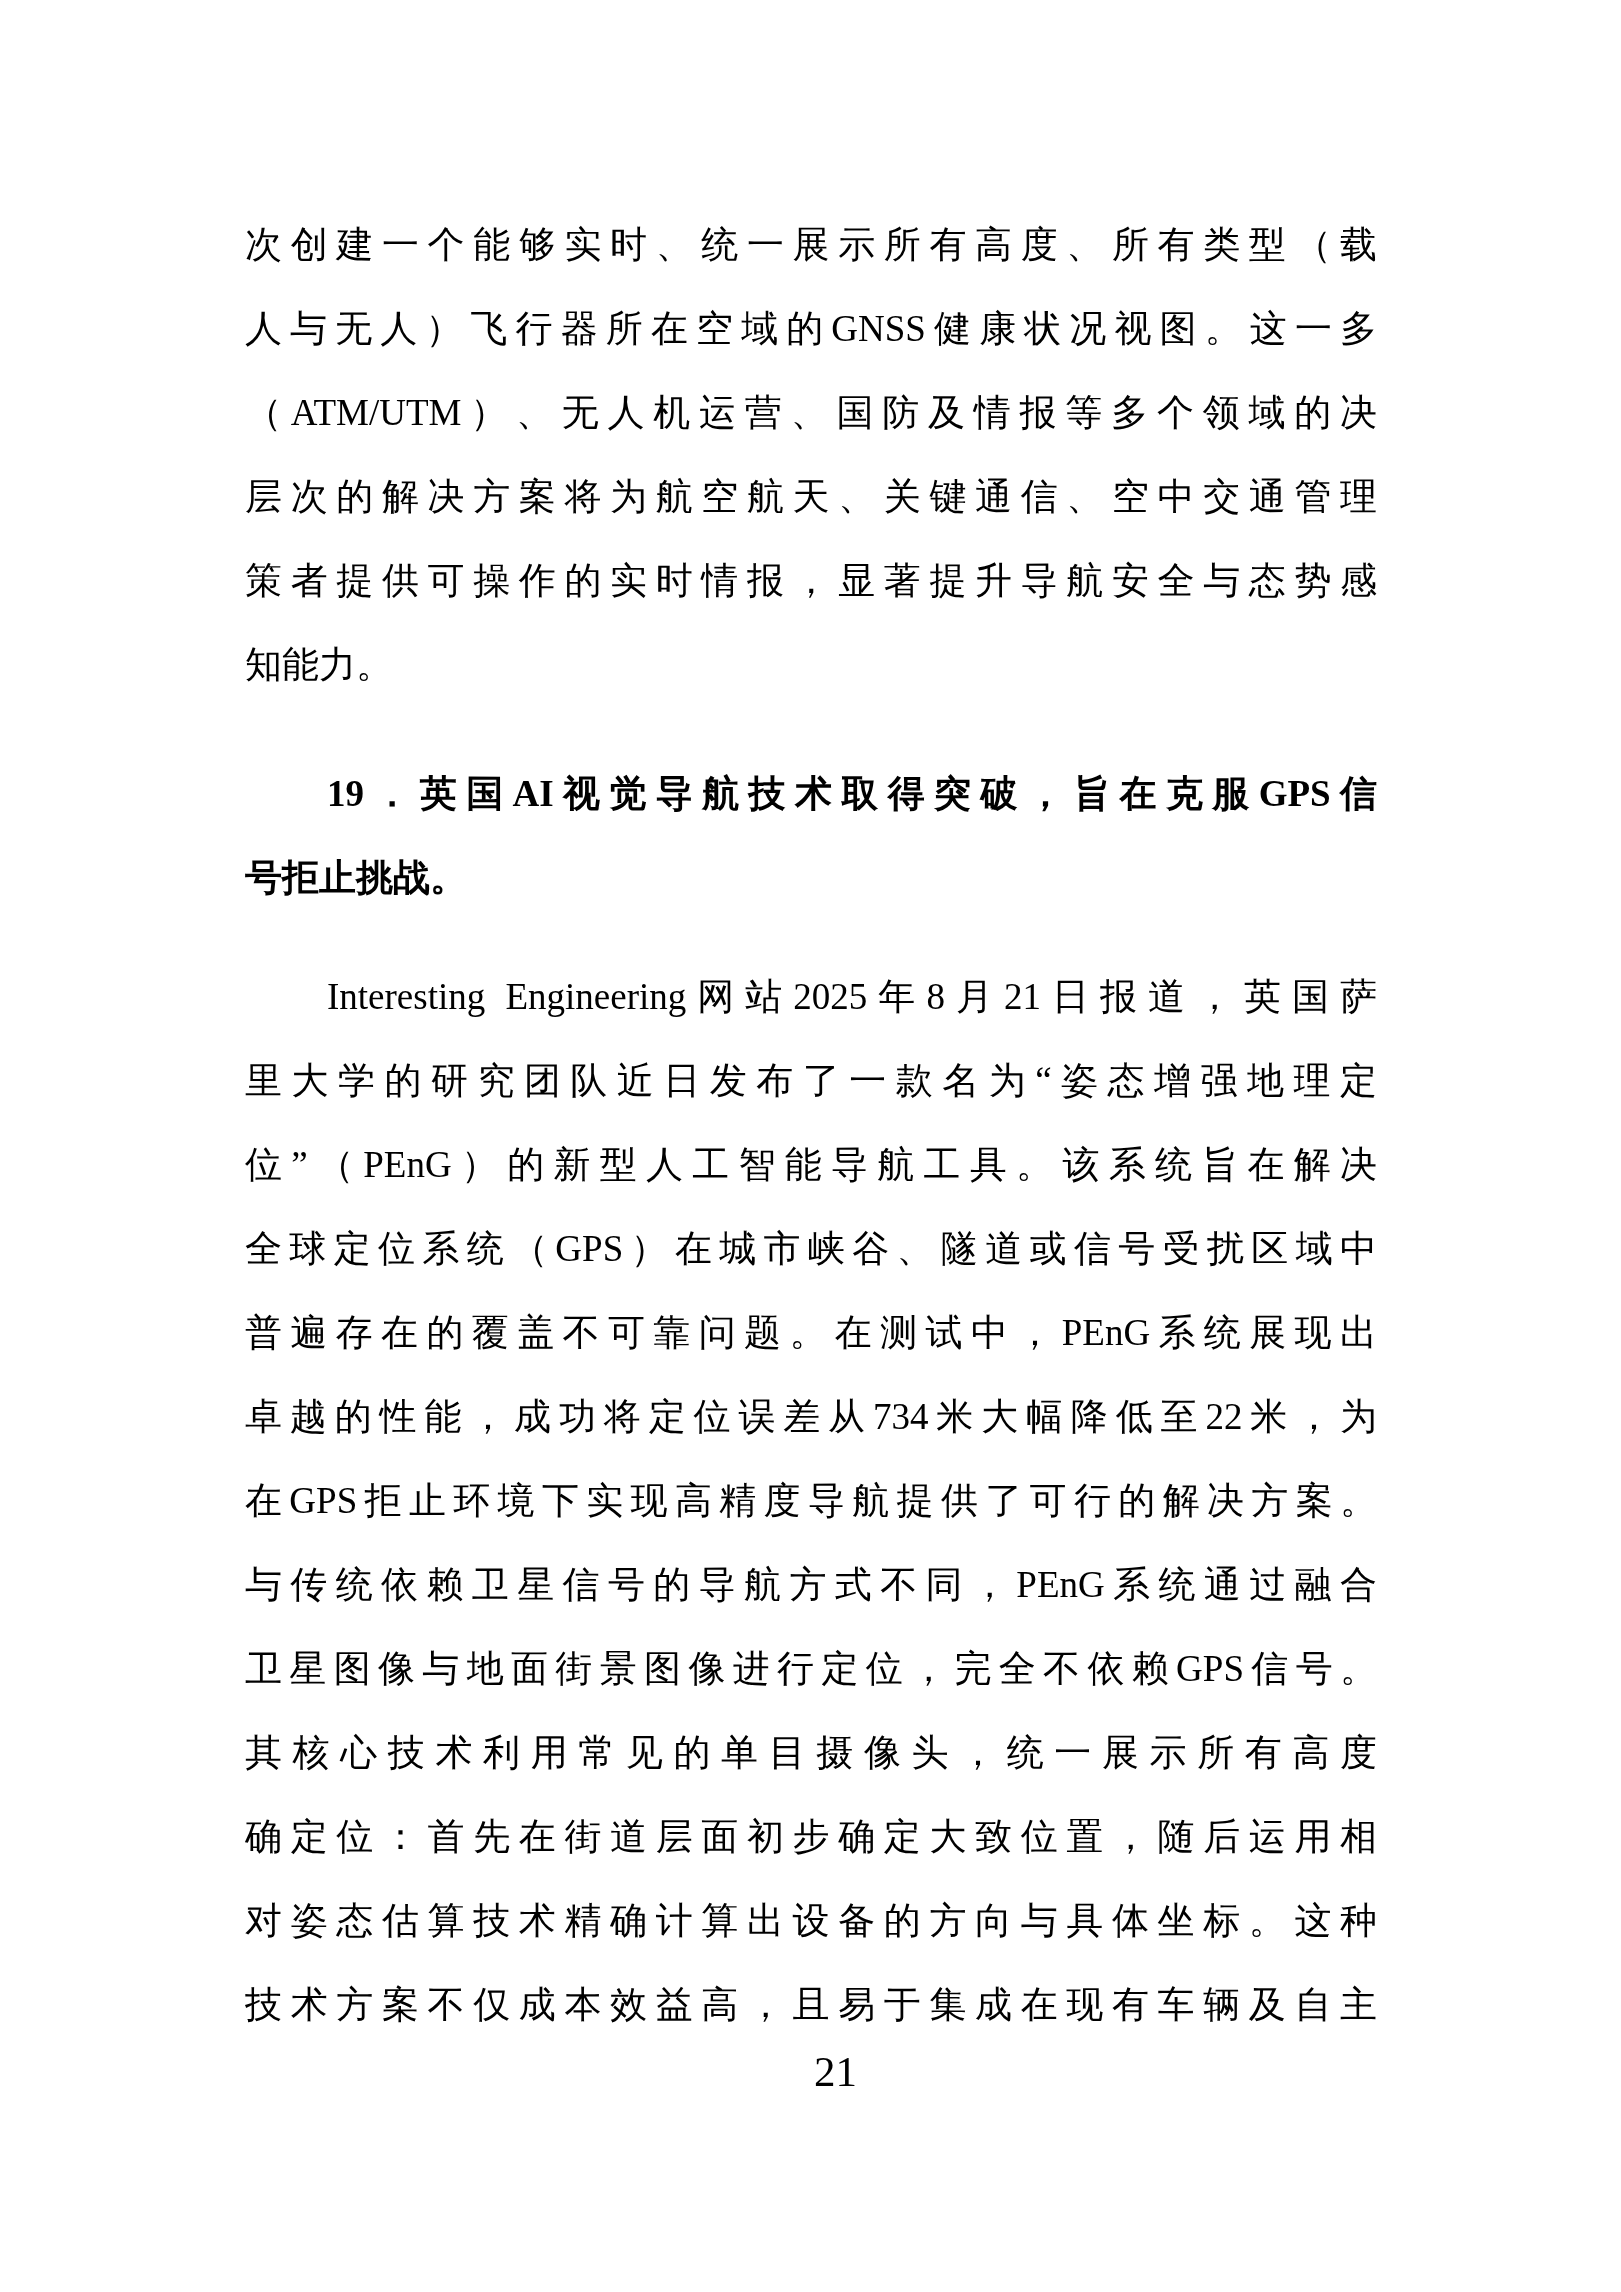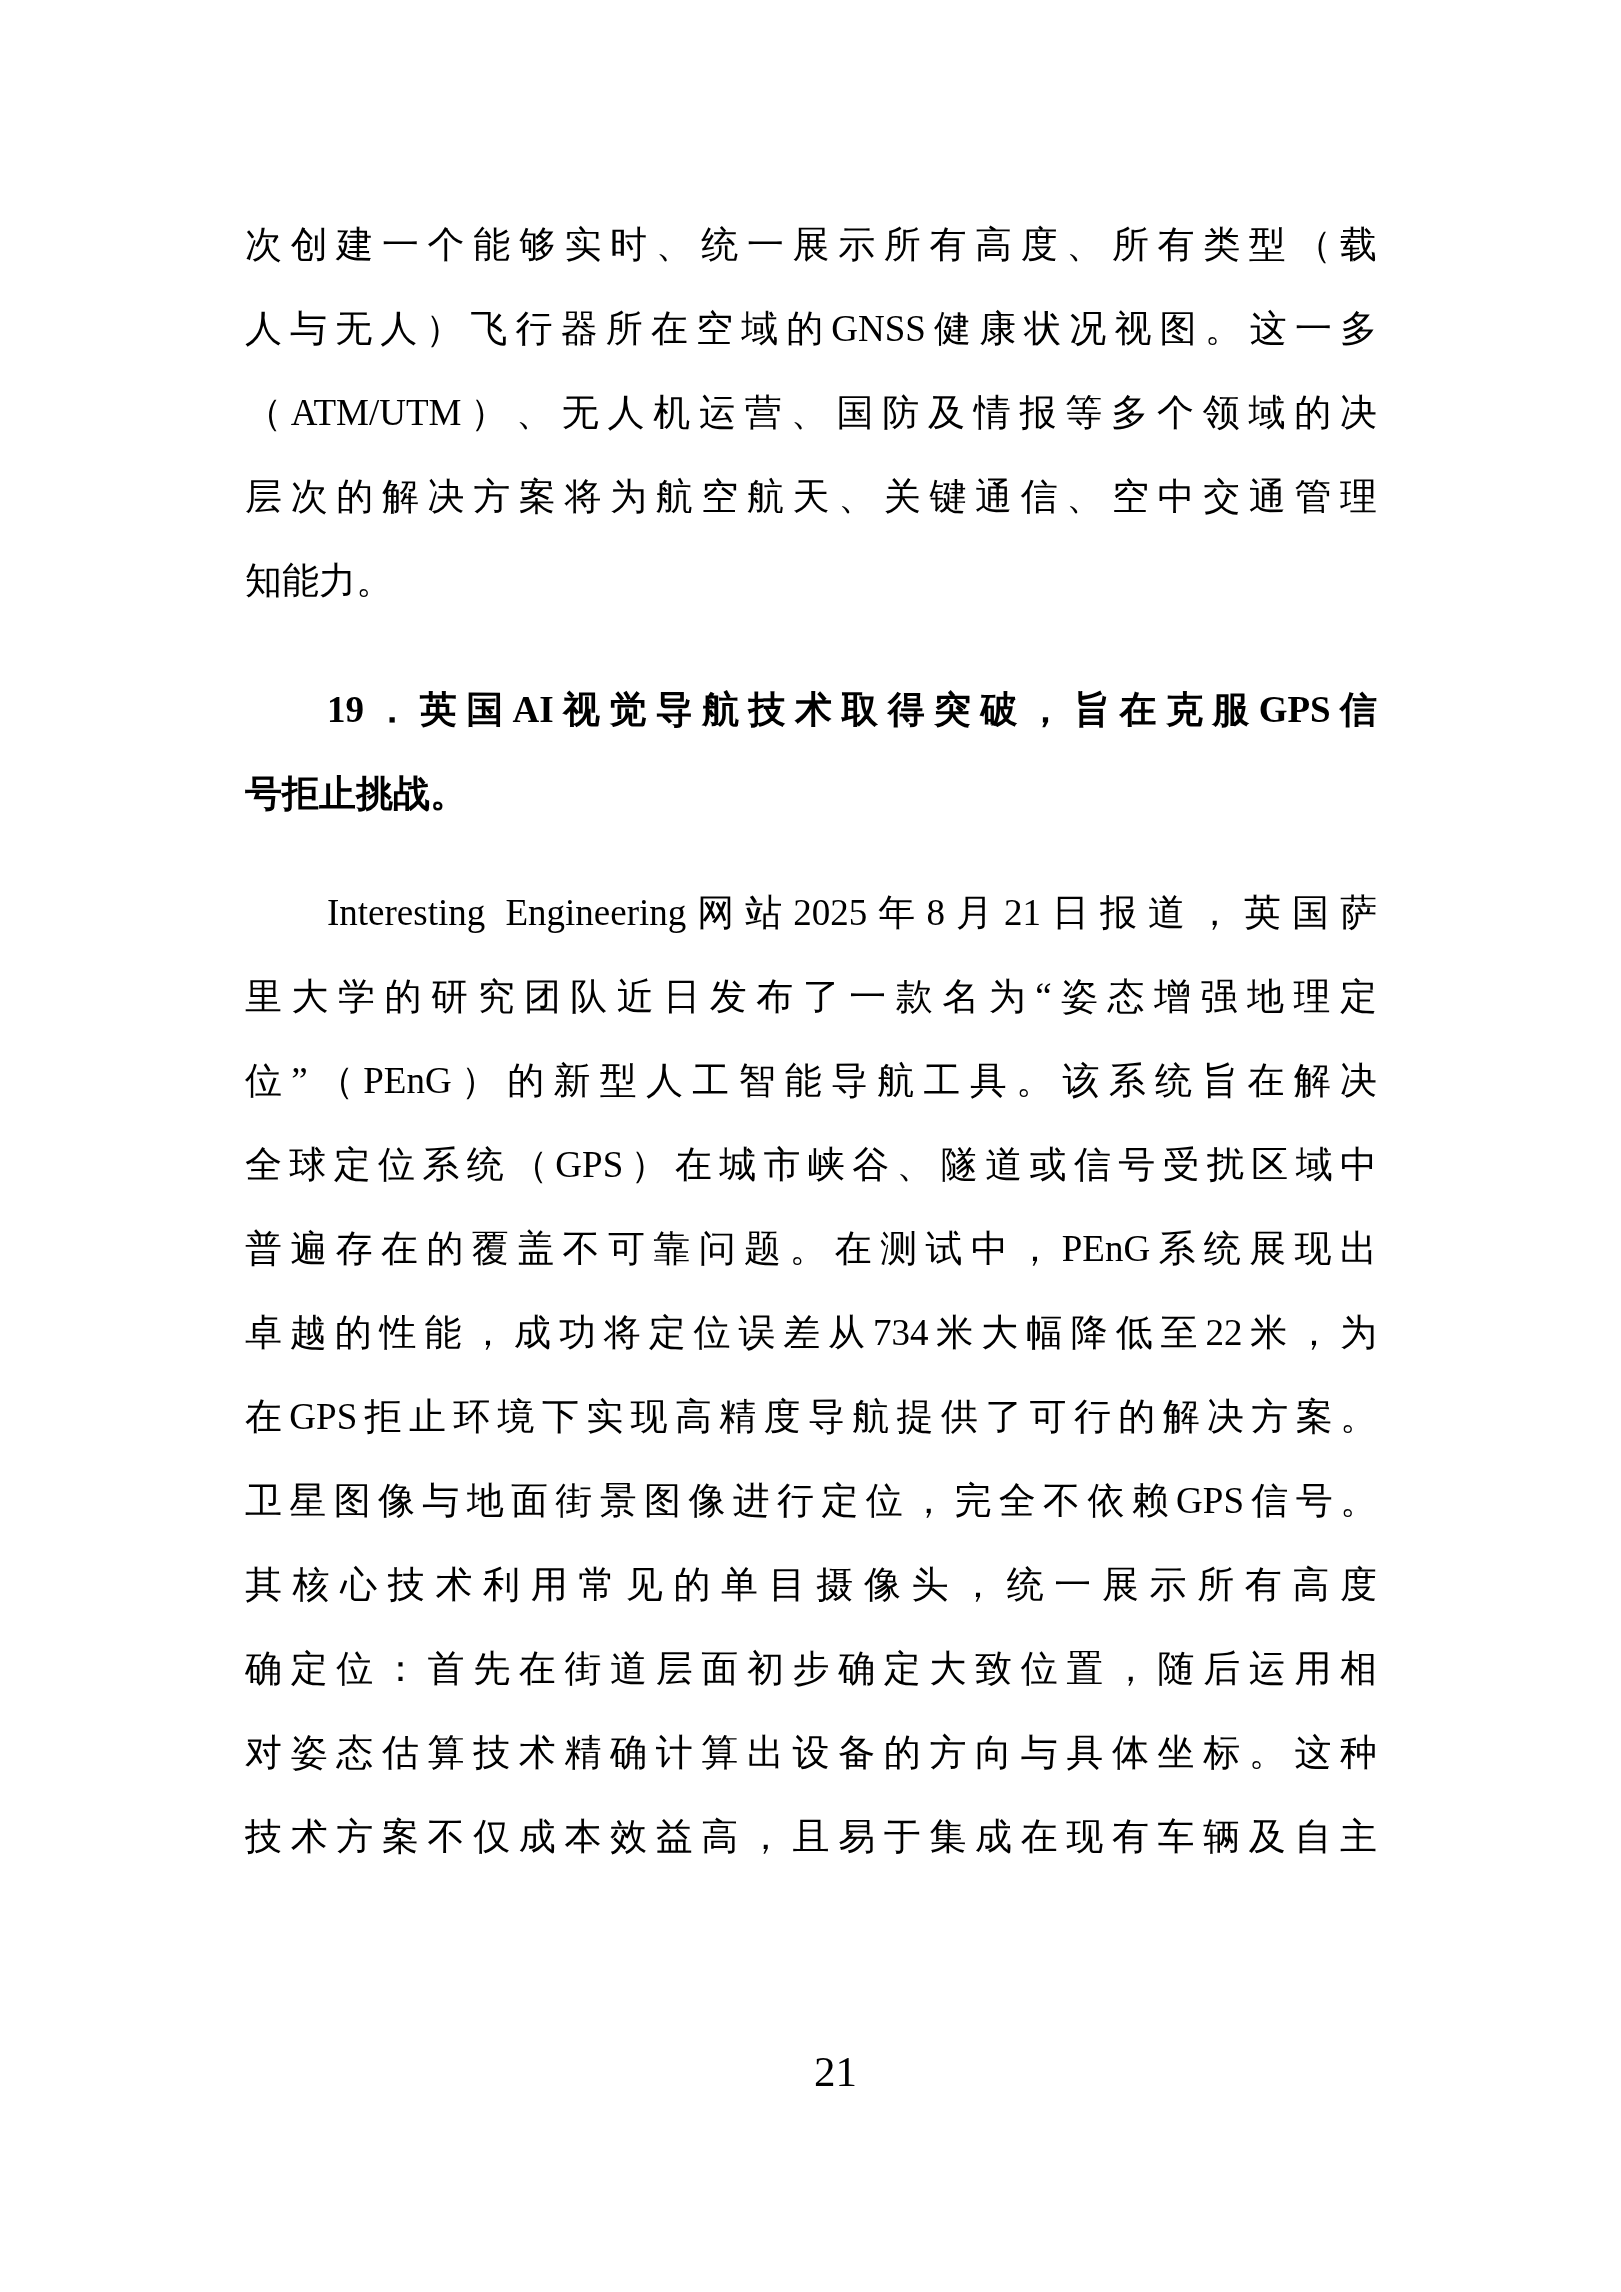--- a/index.html
+++ b/index.html
@@ -60,32 +60,34 @@
 </head>
 <body>
 
 <div class="page">
   <div class="textblock">
 
     <div class="line j">次创建一个能够实时、统一展示所有高度、所有类型（载</div>
     <div class="line j">人与无人）飞行器所在空域的GNSS健康状况视图。这一多</div>
     <div class="line j">（ATM/UTM）、无人机运营、国防及情报等多个领域的决</div>
     <div class="line j">层次的解决方案将为航空航天、关键通信、空中交通管理</div>
+    <div class="line j">策者提供可操作的实时情报，显著提升导航安全与态势感</div>
     <div class="line">知能力。</div>
 
     <div class="line j heading first">19．英国AI视觉导航技术取得突破，旨在克服GPS信</div>
     <div class="line heading">号拒止挑战。</div>
 
     <div class="line j pfirst">Interesting Engineering网站2025年8月21日报道，英国萨</div>
     <div class="line j">里大学的研究团队近日发布了一款名为“姿态增强地理定</div>
     <div class="line j">位”（PEnG）的新型人工智能导航工具。该系统旨在解决</div>
     <div class="line j">全球定位系统（GPS）在城市峡谷、隧道或信号受扰区域中</div>
     <div class="line j">普遍存在的覆盖不可靠问题。在测试中，PEnG系统展现出</div>
     <div class="line j">卓越的性能，成功将定位误差从734米大幅降低至22米，为</div>
     <div class="line j">在GPS拒止环境下实现高精度导航提供了可行的解决方案。</div>
+    <div class="line j">与传统依赖卫星信号的导航方式不同，PEnG系统通过融合</div>
     <div class="line j">卫星图像与地面街景图像进行定位，完全不依赖GPS信号。</div>
     <div class="line j">其核心技术利用常见的单目摄像头，统一展示所有高度</div>
     <div class="line j">确定位：首先在街道层面初步确定大致位置，随后运用相</div>
     <div class="line j">对姿态估算技术精确计算出设备的方向与具体坐标。这种</div>
     <div class="line j">技术方案不仅成本效益高，且易于集成在现有车辆及自主</div>
 
   </div>
 
   <div class="pagenum">21</div>
 </div>

